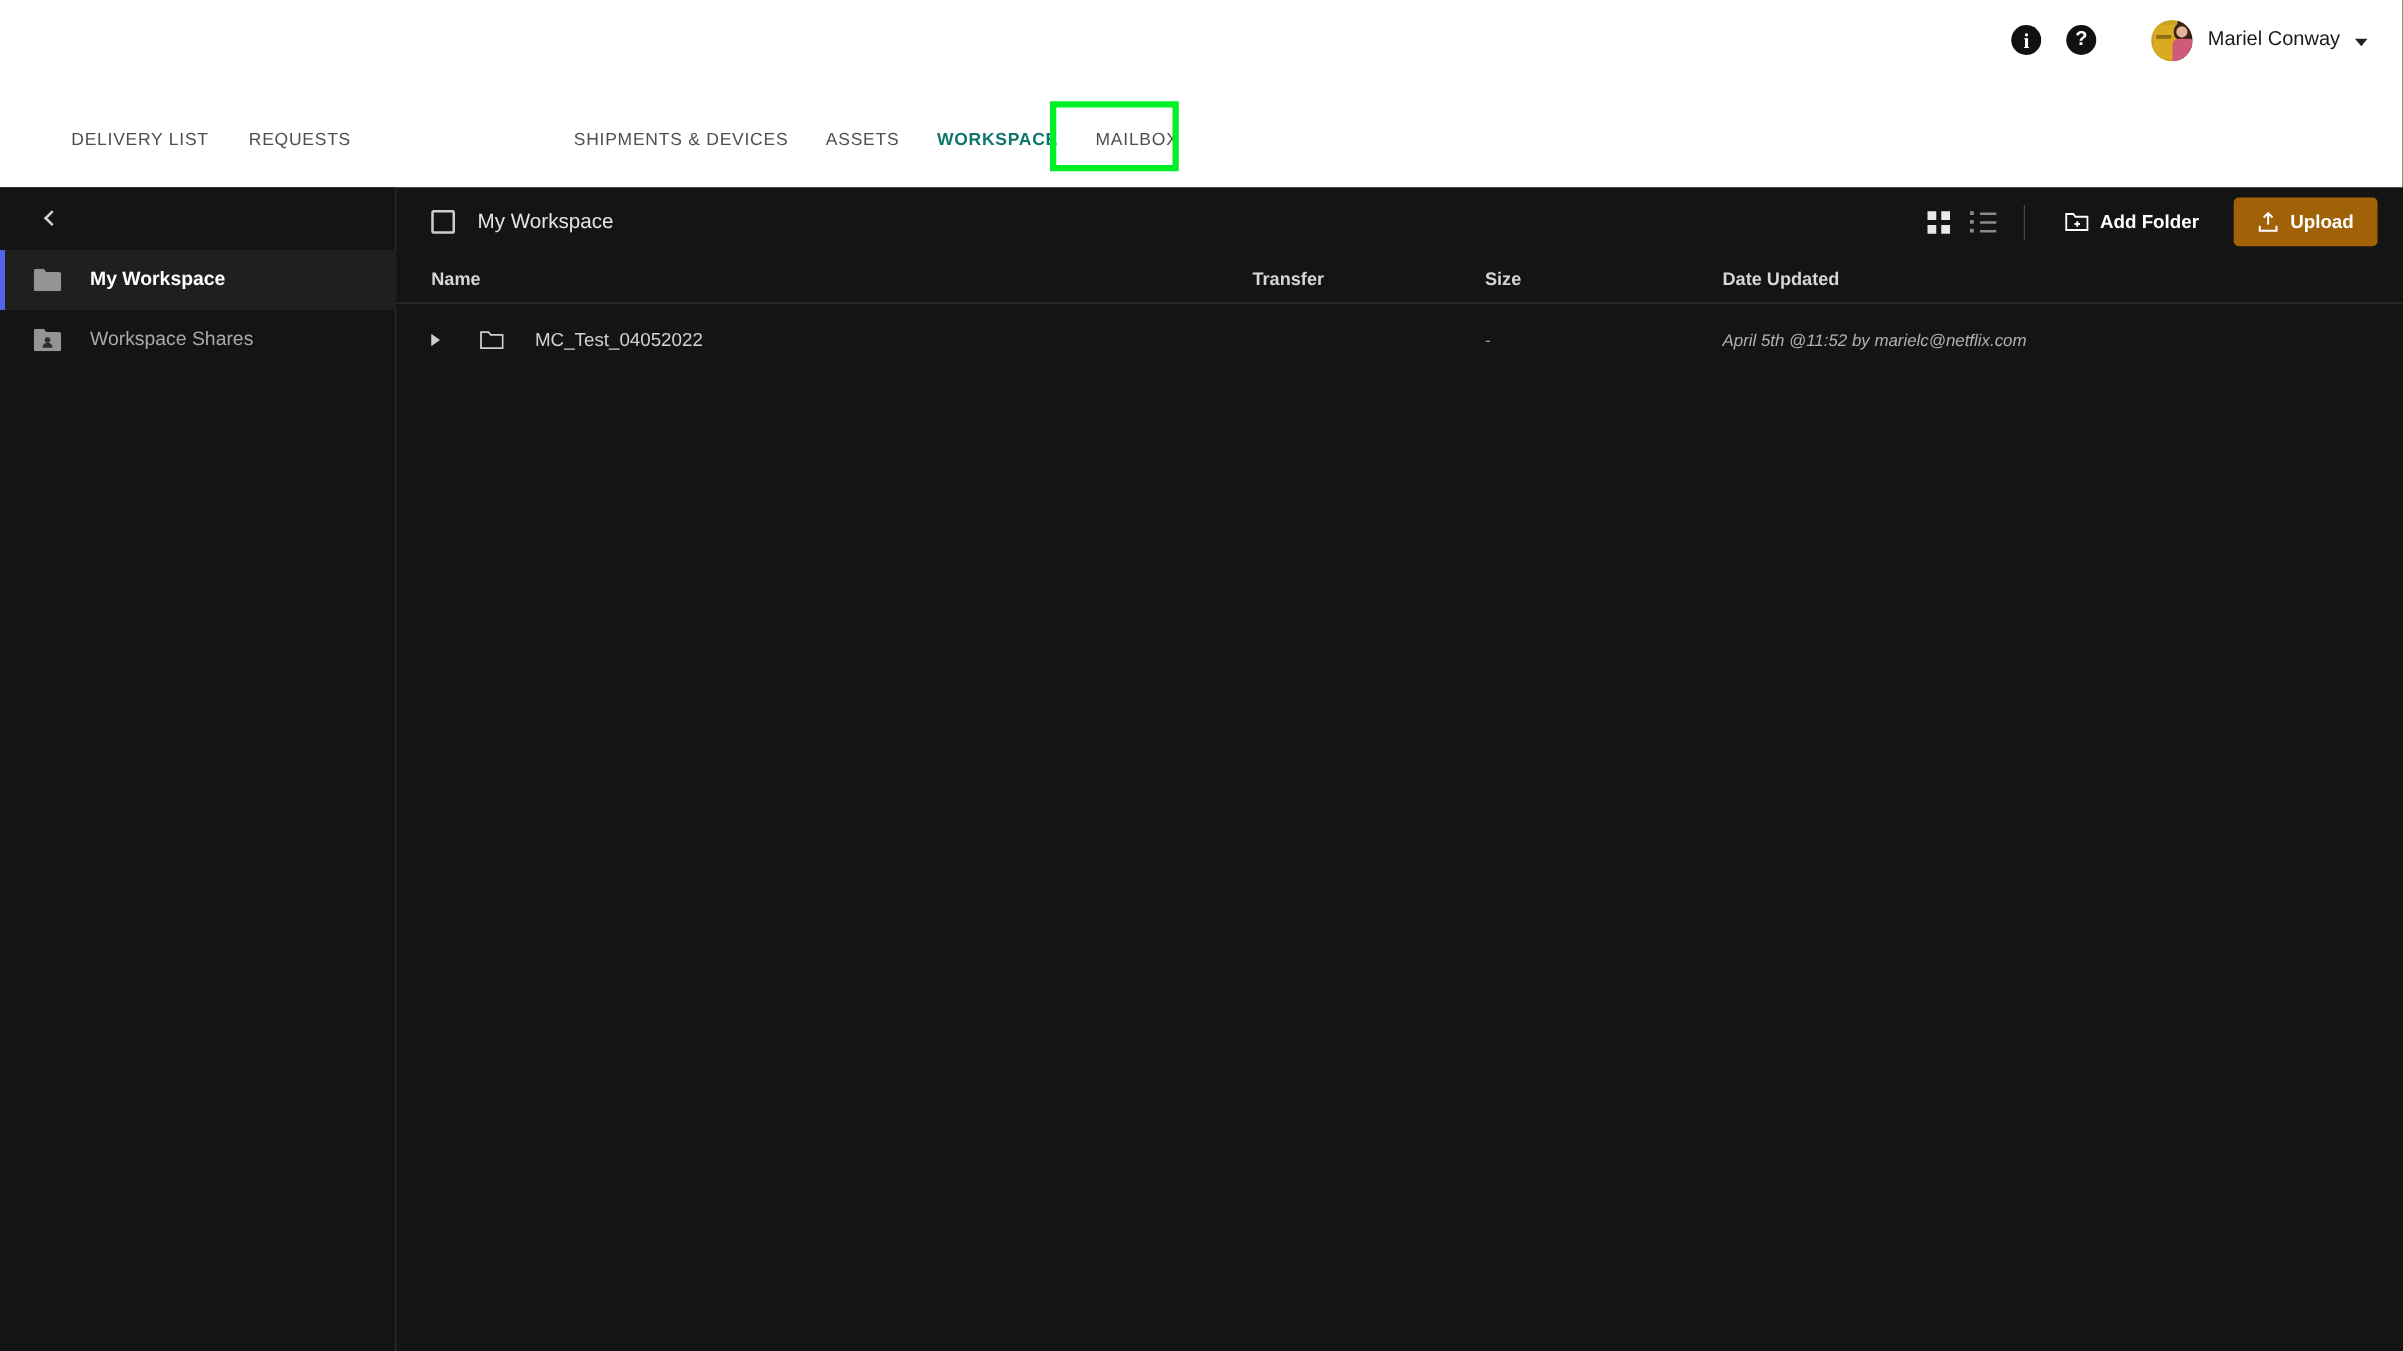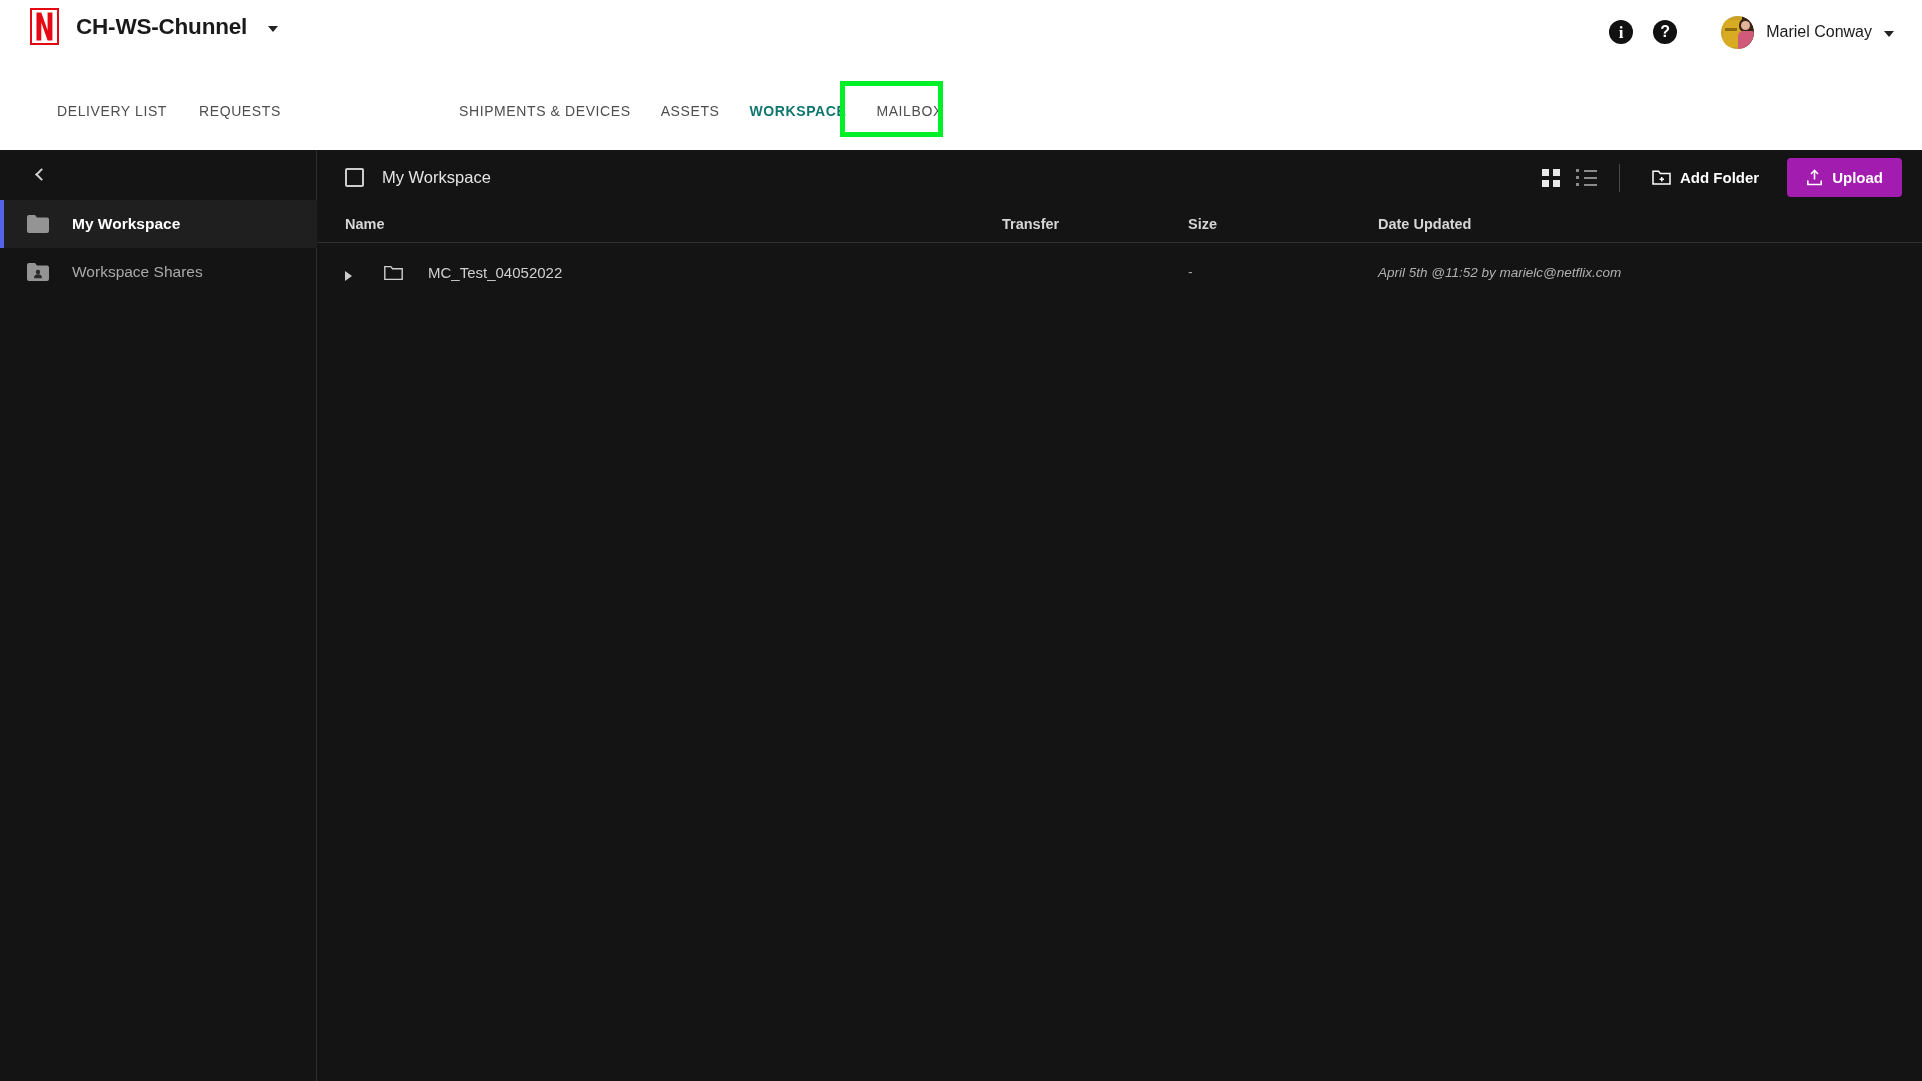--- a/index.html
+++ b/index.html
@@ -301,21 +301,21 @@
     font-size: 15px;
     font-weight: bold;
     padding: 9px 14px;
     cursor: pointer;
     white-space: nowrap;
   }
   .btn-upload {
     display: flex;
     align-items: center;
     gap: 9px;
-    background: #a21caf;
+    background: #a16207;
     color: #ffffff;
     font-size: 15px;
     font-weight: bold;
     padding: 11px 19px;
     border-radius: 4px;
     margin-left: 14px;
     cursor: pointer;
     white-space: nowrap;
   }
 
@@ -347,48 +347,39 @@
     cursor: pointer;
   }
   .cell {
     font-size: 15px;
     color: #cfcfcf;
   }
   .cell.size { font-size: 14px; color: #9b9b9b; }
   .cell.date { font-size: 13.5px; color: #b0b0b0; font-style: italic; }
   .name-cell {
     display: flex;
-    align-items: flex-end;
+    align-items: center;
     gap: 16px;
   }
   .expand-arrow {
     width: 0; height: 0;
     border-top: 5px solid transparent;
     border-bottom: 5px solid transparent;
     border-left: 7px solid #cccccc;
     margin-right: 16px;
     flex: none;
     cursor: pointer;
   }
   .folder-outline { margin-right: 9px; flex: none; }
 </style>
 </head>
 <body>
 
 <div class="top-header">
 
-  <div class="brand-row">
-    <div class="nflx-logo">
-      <svg width="17" height="29" viewBox="0 0 17 29" aria-hidden="true">
-        <path d="M0.5 0.5 H5.3 L11.6 18.5 V0.5 H16.4 V28.5 H11.6 L5.3 10.4 V28.5 H0.5 Z" fill="#e50914"></path>
-      </svg>
-    </div>
-    <div class="brand-name">CH-WS-Chunnel</div>
-    <div class="brand-caret"></div>
-  </div>
 
   <div class="header-right">
     <div class="circle-icon">i</div>
     <div class="icon-gap"></div>
     <div class="circle-icon help">?</div>
 
     <div class="user-block">
       <div class="avatar">
         <div class="bg-dark"></div>
         <div class="mailbox-body"></div>

